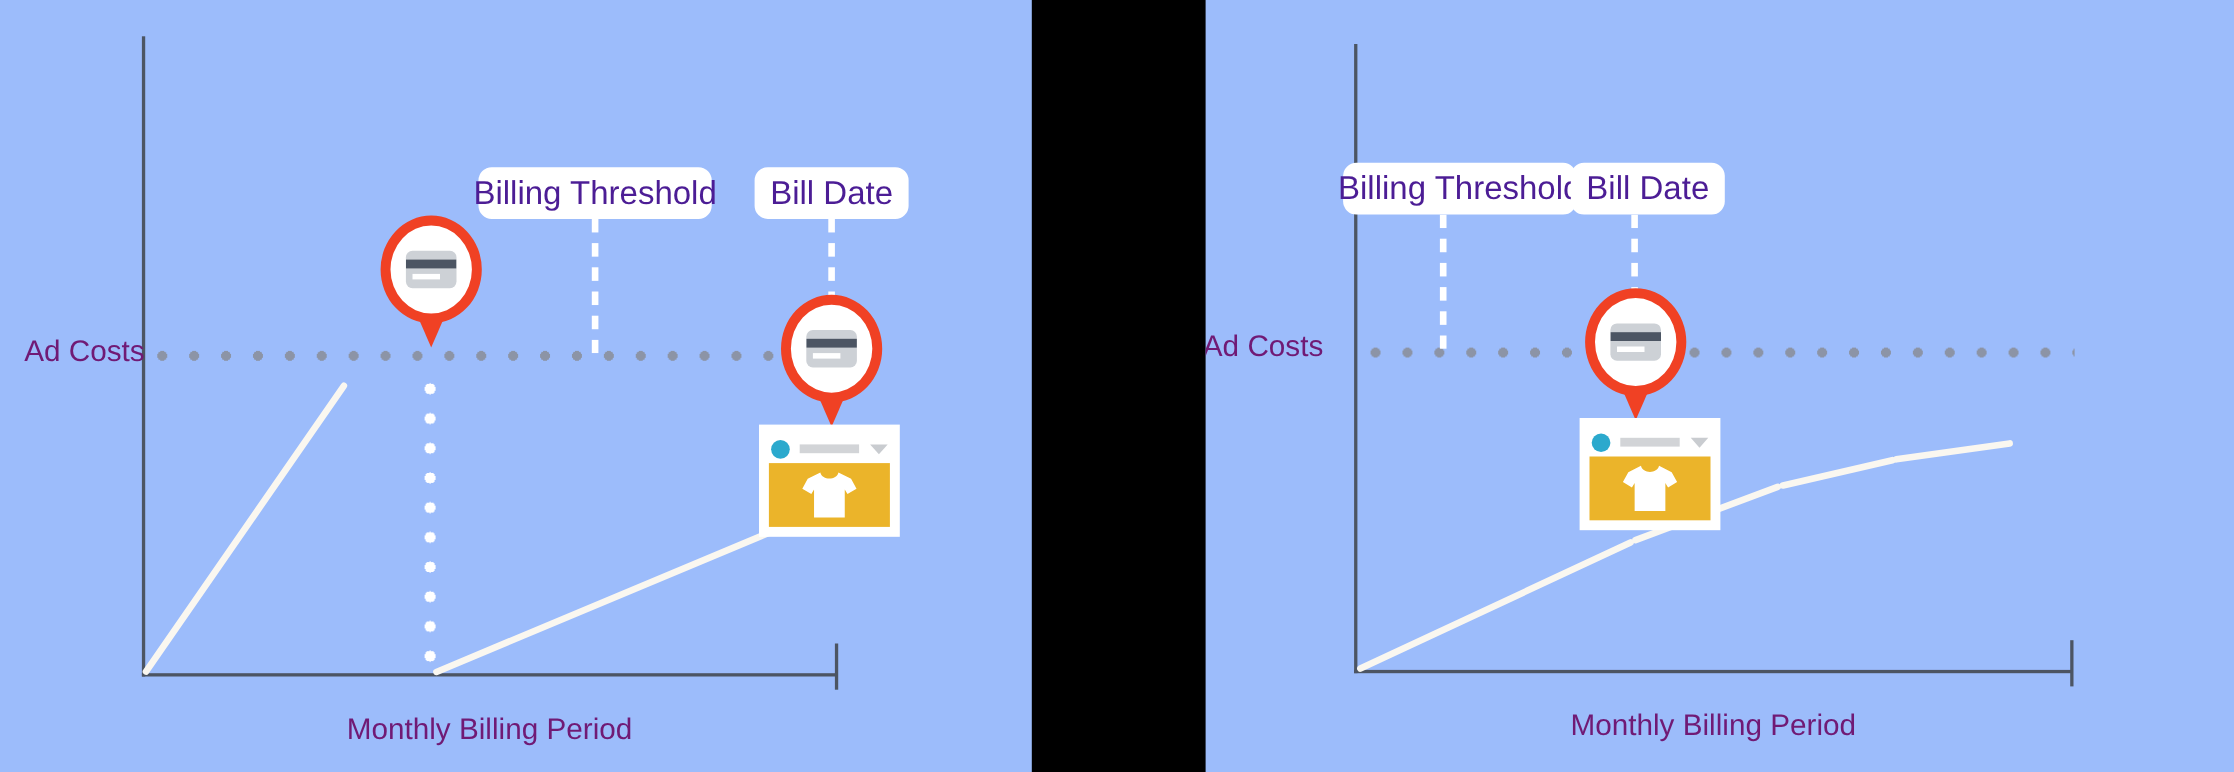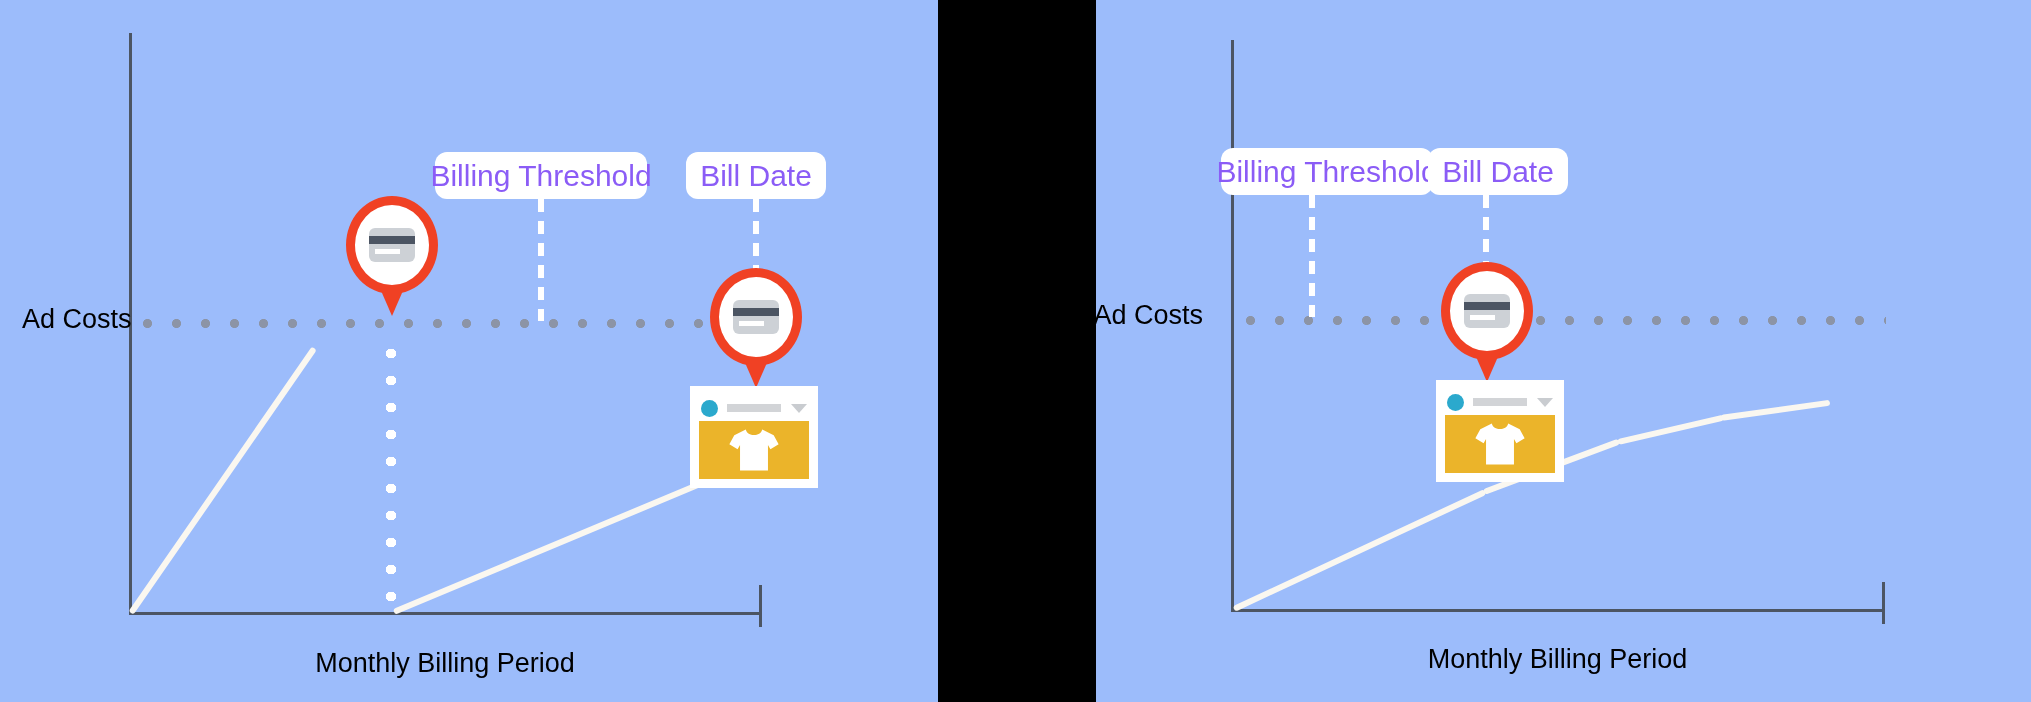--- a/index.html
+++ b/index.html
@@ -42,21 +42,21 @@
   }
   .axis-tick {
     position: absolute;
     width: 3px;
     background: #4C5563;
   }
 
   
   .axis-label {
     position: absolute;
-    color: #000000;
+    color: #701a75;
     font-size: 27px;
     font-family: "Liberation Sans", sans-serif;
     white-space: nowrap;
   }
   .axis-label.x-lab { text-align: center; }
 
   
   .threshold-line {
     position: absolute;
     height: 9px;
@@ -83,21 +83,21 @@
     background: #FAF7F0;
     transform-origin: 0 50%;
     border-radius: 3px;
   }
 
   
   .callout {
     position: absolute;
     background: #FFFFFF;
     border-radius: 12px;
-    color: #8b5cf6;
+    color: #4c1d95;
     font-size: 30px;
     font-family: "Liberation Sans", sans-serif;
     display: flex;
     align-items: center;
     justify-content: center;
     white-space: nowrap;
     box-sizing: border-box;
     padding: 0 20px;
   }
   .callout-stem {

